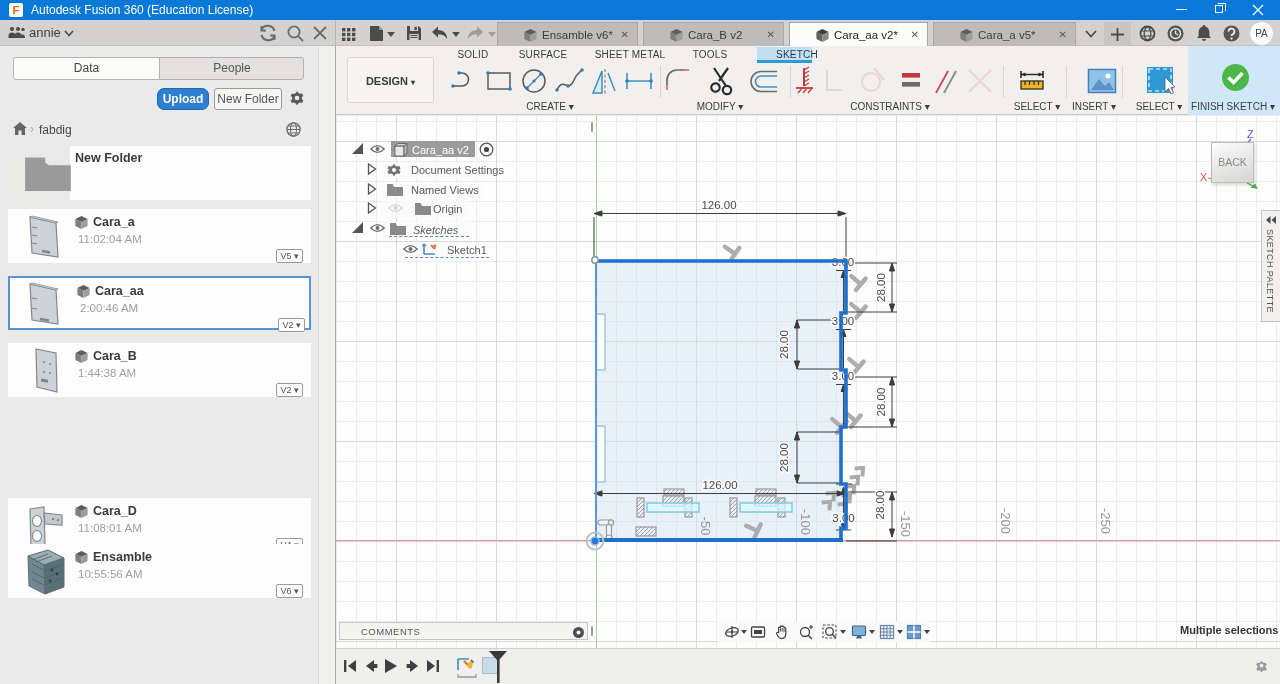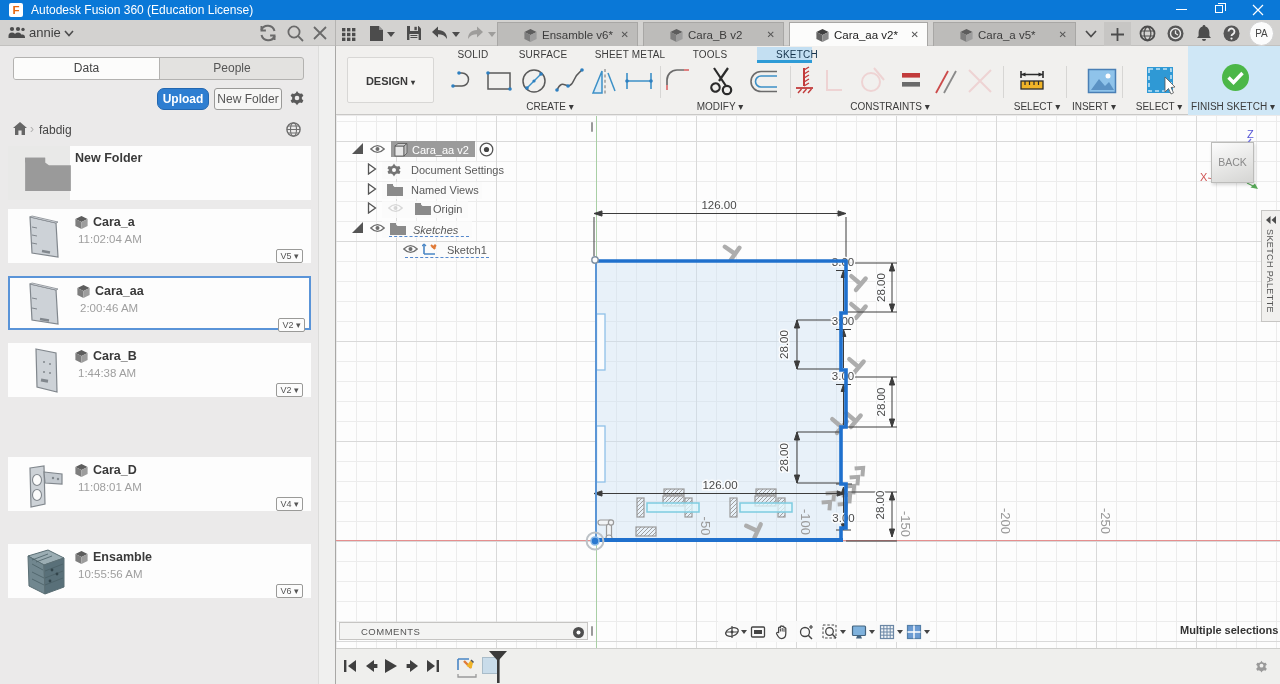--- a/index.html
+++ b/index.html
@@ -266,21 +266,21 @@
     </svg>
     <svg class="cub" viewBox="0 0 13 13">
         <path d="M6.5,0 L12.6,3 L6.5,6 L0.4,3 Z" fill="#5d5d5d"></path>
         <path d="M0.4,3 L6.5,6 L6.5,13 L0.4,10 Z" fill="#7e7e7e"></path>
         <path d="M12.6,3 L6.5,6 L6.5,13 L12.6,10 Z" fill="#9d9d9d"></path>
       </svg>
     <div class="ct">Cara_B</div>
       <div class="tm">1:44:38 AM</div>
       <div class="vc">V2 ▾</div>
   </div>
-  <div class="card" style="top:411px;padding-left:32px;">
+  <div class="card" style="top:452px;padding-left:32px;">
     <svg class="abs" style="left:14px;top:3px;" width="48" height="50" viewBox="0 0 48 50">
       <path d="M8,8 L22,6 L23,44 L9,47 Z" fill="#cdd2d7" stroke="#81878d" stroke-width="1.2"></path>
       <path d="M22,12 L40,14 L40,24 L23,23 Z" fill="#c3c9cf" stroke="#81878d" stroke-width="1.2"></path>
       <ellipse cx="15" cy="20" rx="4.5" ry="5.5" fill="#fbfbfb" stroke="#81878d" stroke-width="1.1"></ellipse>
       <ellipse cx="15" cy="35" rx="4.5" ry="5.5" fill="#fbfbfb" stroke="#81878d" stroke-width="1.1"></ellipse>
       <circle cx="31" cy="18" r="1.2" fill="#81878d"></circle>
         <circle cx="36" cy="19" r="1.2" fill="#81878d"></circle>
     </svg>
     <svg class="cub" viewBox="0 0 13 13">
         <path d="M6.5,0 L12.6,3 L6.5,6 L0.4,3 Z" fill="#5d5d5d"></path>

